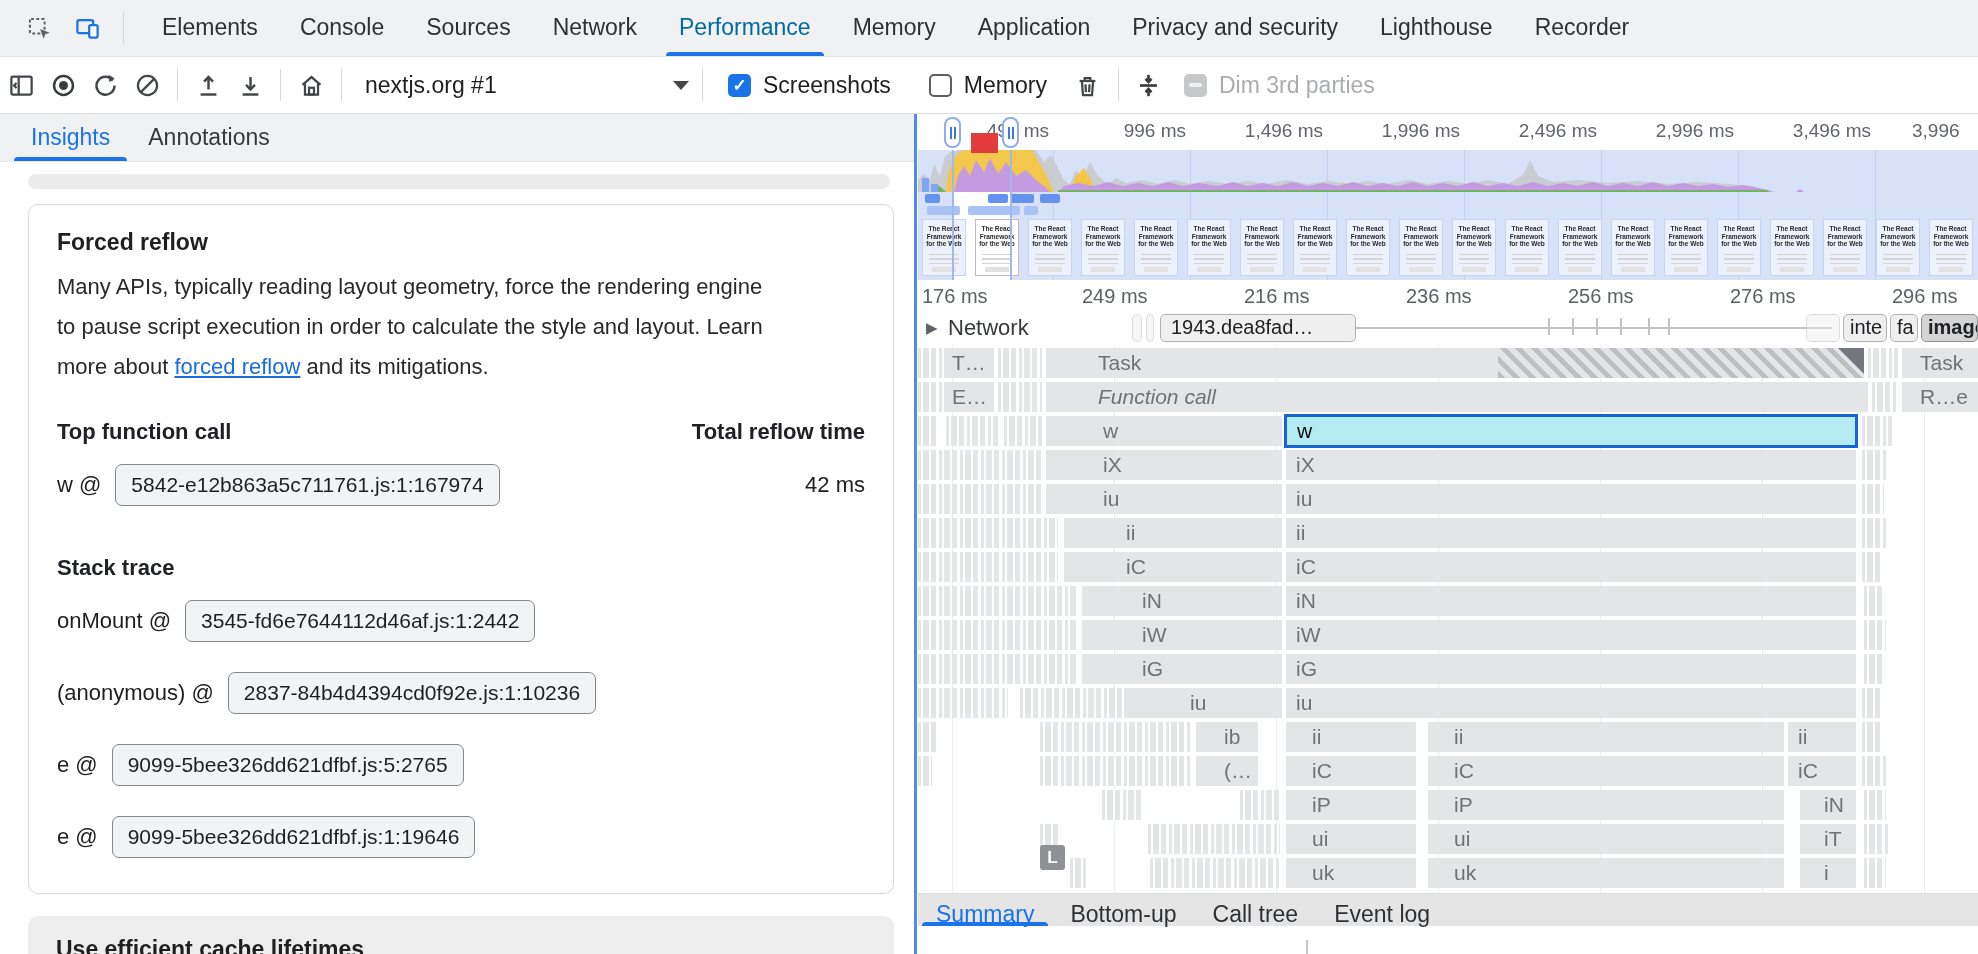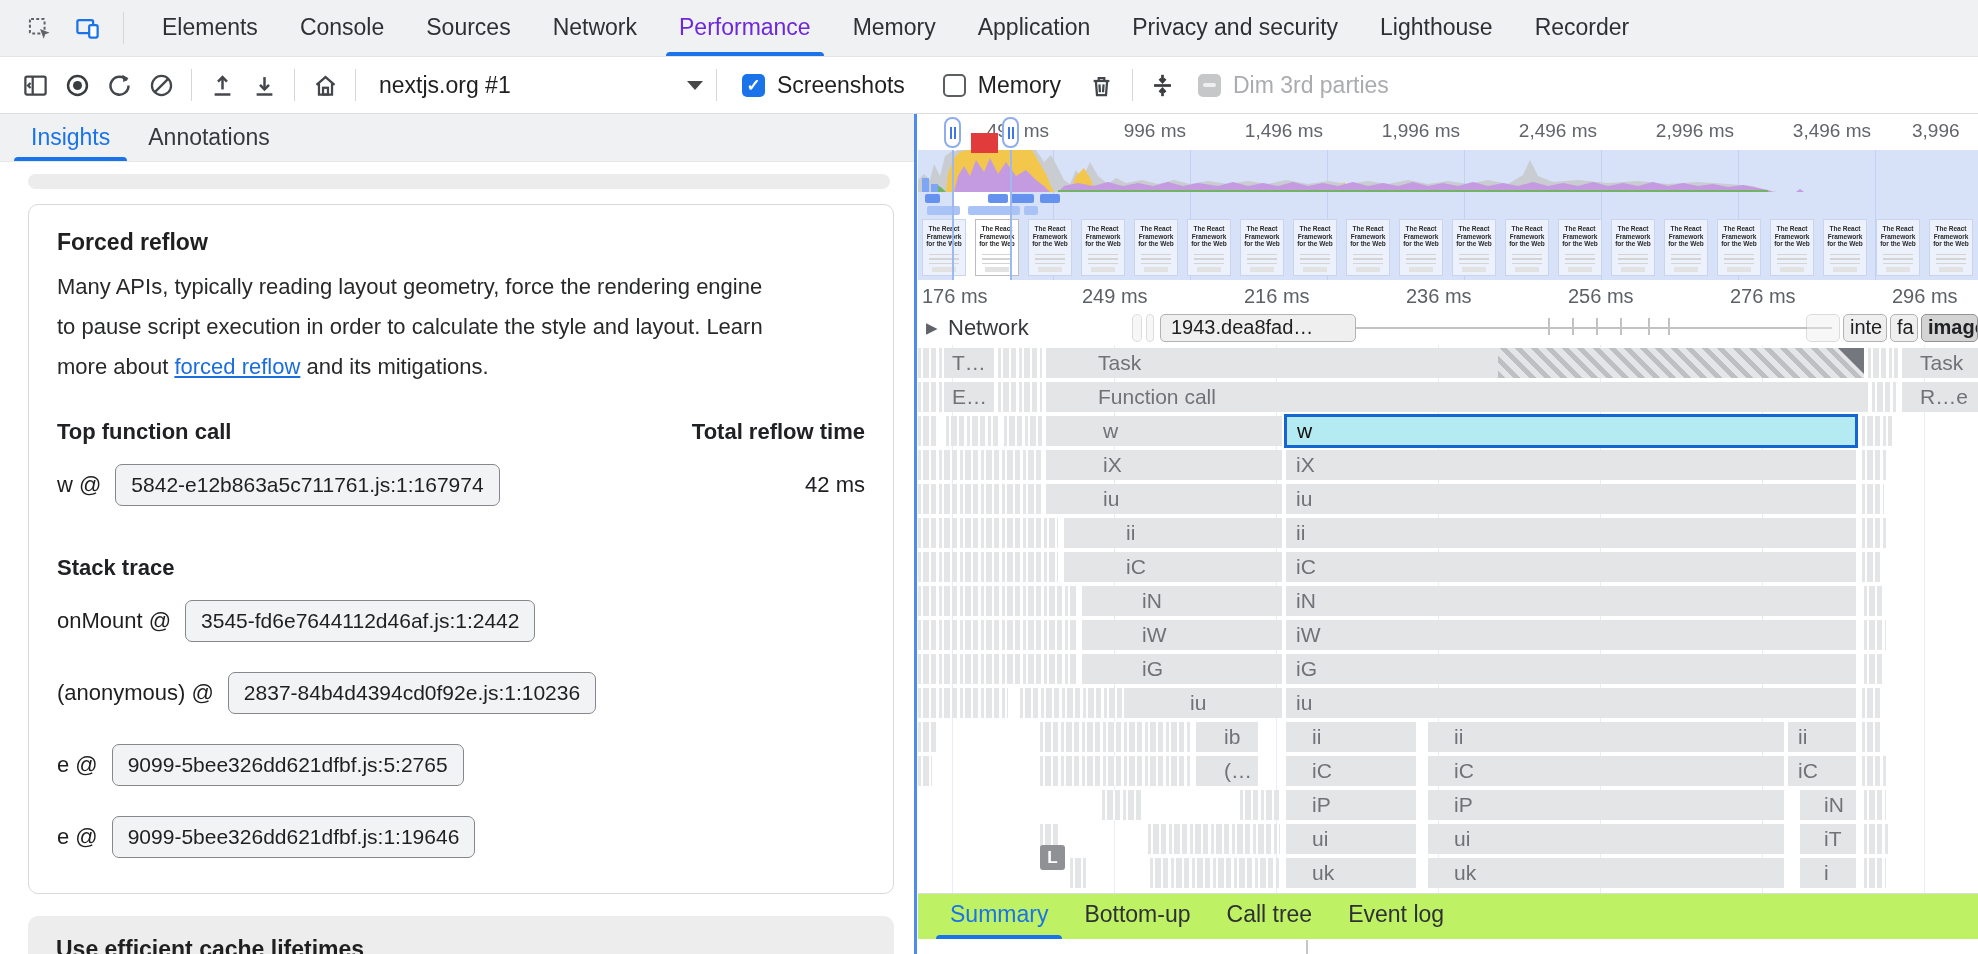--- a/index.html
+++ b/index.html
@@ -5,26 +5,26 @@
 html,body{margin:0;padding:0}
 #app{position:relative;width:1978px;height:954px;background:#fff;overflow:hidden;
      font-family:"Liberation Sans",sans-serif;color:#202124}
 
 .topbar{position:absolute;left:0;top:0;width:1978px;height:57px;background:#f0f1f3;
         border-bottom:1px solid #e3e4e6;display:flex;align-items:stretch;box-sizing:border-box}
 .top-icons{display:flex;align-items:center;gap:6px;padding:0 8px 0 18px}
 .icbtn{width:42px;height:42px;display:flex;align-items:center;justify-content:center}
 .vdiv{width:1px;background:#d5d6d8;height:32px;margin:auto 9px}
 .tb-tab{padding:0 21px;font-size:23px;line-height:55px;color:#2e3134;position:relative;white-space:nowrap}
-.tb-tab.act{color:#6d28d9}
+.tb-tab.act{color:#0369a1}
 .tb-tab.act::after{content:"";position:absolute;left:8px;right:8px;bottom:0;height:4px;
                    border-radius:4px 4px 0 0;background:#1a73e8}
 
 .toolbar{position:absolute;left:0;top:57px;width:1978px;height:57px;background:#fff;
-         border-bottom:1px solid #dbdcde;display:flex;align-items:center;padding-left:14px;box-sizing:border-box}
+         border-bottom:1px solid #dbdcde;display:flex;align-items:center;box-sizing:border-box}
 .sess{display:flex;align-items:center;width:324px;justify-content:space-between;
       margin:0 4px 0 14px;font-size:23px;color:#1f1f1f}
 .caret{width:0;height:0;border-left:8px solid transparent;border-right:8px solid transparent;border-top:9px solid #474747}
 .chk{width:23px;height:23px;border-radius:5px;box-sizing:border-box;flex:none}
 .chk.on{background:#1a73e8;color:#fff;font-size:17px;font-weight:bold;line-height:23px;text-align:center}
 .chk.off{border:2.5px solid #5c5f62;background:#fff}
 .chk.dis{background:#c6c7c9;position:relative}
 .chk.dis::after{content:"";position:absolute;left:5px;top:9.5px;width:13px;height:4px;border-radius:2px;background:#efefef}
 .cklbl{font-size:23px;color:#1f1f1f;margin-left:12px;white-space:nowrap}
 .dimlbl{color:#aaacaf}
@@ -98,22 +98,22 @@
 .fcell{position:absolute;height:30px;background:#e4e5e7;overflow:hidden}
 .flbl{position:absolute;top:50%;transform:translateY(-50%);font-size:21px;color:#6f7377;white-space:nowrap}
 .fsel{background:#b4ebf2;border:3px solid #1566d0;box-sizing:border-box;z-index:3}
 .fsel .flbl{color:#0d0d0d}
 .sliv{position:absolute;height:30px;background:repeating-linear-gradient(90deg,#e4e5e7 0 3px,#fff 3px 5px,#e4e5e7 5px 11px,#fff 11px 13px,#e4e5e7 13px 18px,#fff 18px 21px)}
 .hatch{position:absolute;top:0;height:100%;background:repeating-linear-gradient(45deg,rgba(100,104,110,.30) 0 5px,rgba(0,0,0,0) 5px 11px)}
 .htri{position:absolute;right:0;top:0;width:0;height:0;border-top:26px solid #74787e;border-left:26px solid transparent}
 .lbadge{position:absolute;left:122px;top:500px;width:25px;height:25px;background:#8f9194;color:#fff;
         border-radius:3px;font-size:17px;font-weight:bold;text-align:center;line-height:25px;z-index:4}
 
-#bottombar{position:absolute;left:918px;top:893px;width:1060px;height:46px;background:#bef264;
-           border-top:1px solid #ddddde;display:flex;padding-left:14px;box-sizing:border-box}
+#bottombar{position:absolute;left:918px;top:893px;width:1060px;height:33px;background:#e5e5e5;
+           border-top:1px solid #ddddde;display:flex;box-sizing:border-box}
 .b-tab{font-size:23px;line-height:40px;padding:0 18px;color:#2e3134;position:relative;white-space:nowrap}
 .b-tab.act{color:#1a73e8}
 .b-tab.act::after{content:"";position:absolute;left:4px;right:4px;bottom:0;height:4px;
                   border-radius:4px 4px 0 0;background:#1a73e8}
 .bline{position:absolute;left:1306px;top:940px;width:2px;height:14px;background:#c6c6c6}
 </style>
 </head>
 <body>
 
 <div id="app">
@@ -485,21 +485,21 @@
       <div class="fcell" style="left: 984px; top: 3px; width: 76px; height: 30px;">
         <div class="flbl" style="left: 18px;">Task</div>
       </div>
       <div class="sliv" style="left: 0px; top: 37px; width: 24px;"></div>
       <div class="sliv" style="left: 80px; top: 37px; width: 44px;"></div>
       <div class="sliv" style="left: 954px; top: 37px; width: 26px;"></div>
       <div class="fcell" style="left: 26px; top: 37px; width: 50px; height: 30px;">
         <div class="flbl" style="left: 8px;">E…</div>
       </div>
       <div class="fcell" style="left: 128px; top: 37px; width: 822px; height: 30px;">
-        <div class="flbl" style="left: 52px;">Function call</div>
+        <div class="flbl" style="left: 52px; font-style: italic;">Function call</div>
       </div>
       <div class="fcell" style="left: 984px; top: 37px; width: 76px; height: 30px;">
         <div class="flbl" style="left: 18px; text-align: center;">R…e</div>
       </div>
       <div class="sliv" style="left: 0px; top: 71px; width: 20px;"></div>
       <div class="sliv" style="left: 28px; top: 71px; width: 52px;"></div>
       <div class="sliv" style="left: 86px; top: 71px; width: 38px;"></div>
       <div class="sliv" style="left: 944px; top: 71px; width: 30px;"></div>
       <div class="fcell" style="left: 128px; top: 71px; width: 236px; height: 30px;">
         <div class="flbl" style="left: 57px;">w</div>

